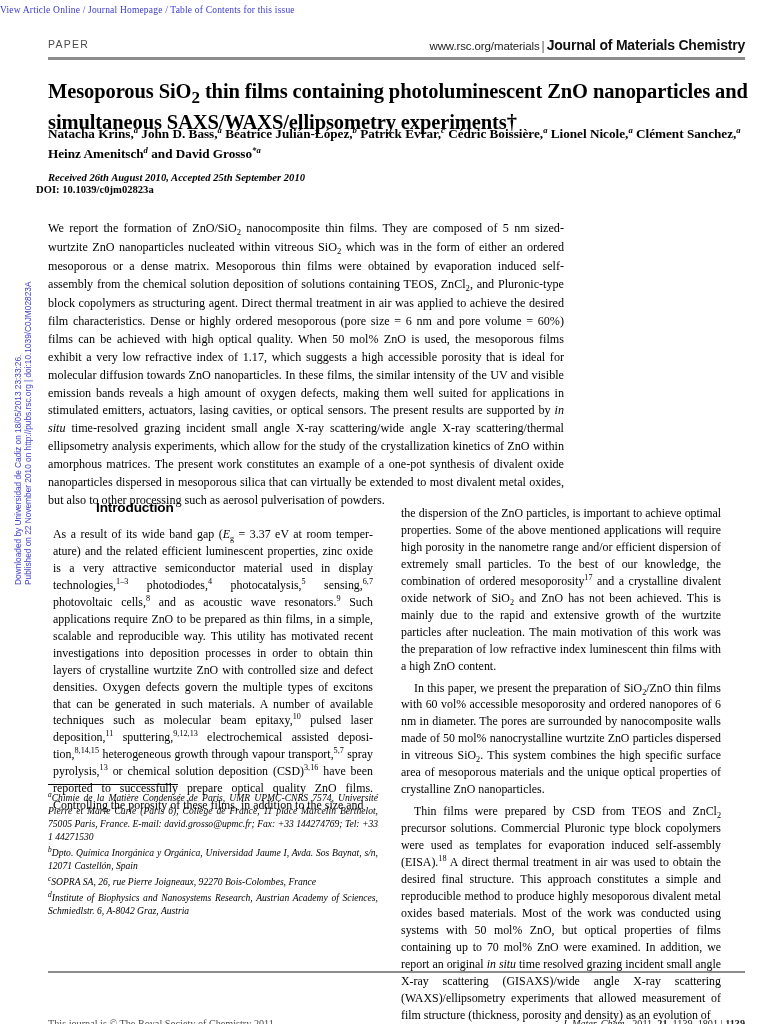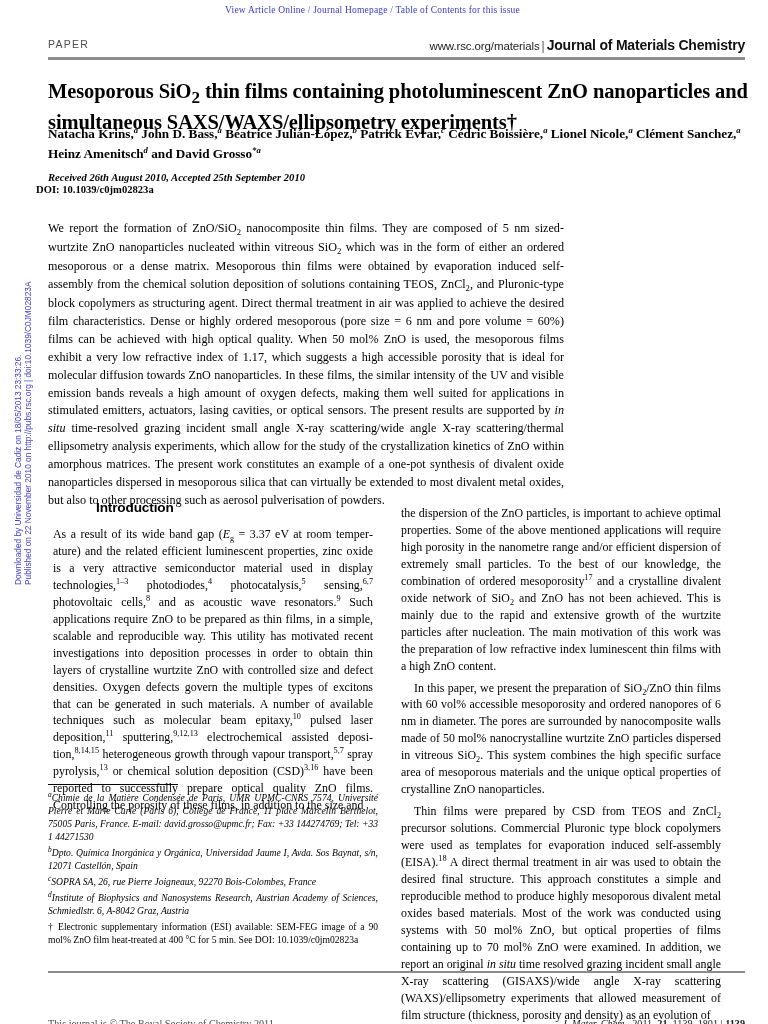--- a/index.html
+++ b/index.html
@@ -19,21 +19,21 @@
     left: 0; top: 0;
     width: 768px;
     height: 1024px;
   }
 
   
   .online-links {
     position: absolute;
     left: 0; top: 5px;
     width: 745px;
-    text-align: center;
+    text-align: left;
     font-family: "Liberation Serif", serif;
     font-size: 9.5px;
     color: #3a3ad0;
     letter-spacing: 0.02em;
   }
 
   
   .masthead {
     position: absolute;
     left: 48px; top: 36px;
@@ -297,21 +297,20 @@
       Thin films were prepared by CSD from TEOS and ZnCl<sub>2</sub> precursor solutions. Commercial Pluronic type block copolymers were used as templates for evaporation induced self-assembly (EISA).<sup>18</sup> A direct thermal treatment in air was used to obtain the desired final structure. This approach constitutes a simple and reproducible method to produce highly mesoporous divalent metal oxides based materials. Most of the work was conducted using systems with 50 mol% ZnO, but optical properties of films containing up to 70 mol% ZnO were examined. In addition, we report an original <i>in situ</i> time resolved grazing incident small angle X-ray scattering (GISAXS)/wide angle X-ray scattering (WAXS)/ellipsometry experiments that allowed measurement of film structure (thickness, porosity and density) as an evolution of
     </p>
   </div>
 
   <div class="footnotes">
     <div class="fn-rule"></div>
     <p class="fn"><sup>a</sup>Chimie de la Matière Condensée de Paris, UMR UPMC-CNRS 7574, Université Pierre et Marie Curie (Paris 6), Collège de France, 11 place Marcelin Berthelot, 75005 Paris, France. E-mail: david.grosso@upmc.fr; Fax: +33 144274769; Tel: +33 1 44271530</p>
     <p class="fn"><sup>b</sup>Dpto. Química Inorgánica y Orgánica, Universidad Jaume I, Avda. Sos Baynat, s/n, 12071 Castellón, Spain</p>
     <p class="fn"><sup>c</sup>SOPRA SA, 26, rue Pierre Joigneaux, 92270 Bois-Colombes, France</p>
     <p class="fn"><sup>d</sup>Institute of Biophysics and Nanosystems Research, Austrian Academy of Sciences, Schmiedlstr. 6, A-8042 Graz, Austria</p>
-    <p class="fn-esi">† Electronic supplementary information (ESI) available: SEM-FEG image of a 90 mol% ZnO film heat-treated at 400&nbsp;°C for 5 min. See DOI: 10.1039/c0jm02823a</p>
   </div>
 
   <div class="footer-rule"></div>
   <div class="footer">
     <div class="footer-left">This journal is © The Royal Society of Chemistry 2011</div>
     <div class="footer-right"><span>J. Mater. Chem.,</span><span class="nonital"> 2011, </span><b>21</b><span class="nonital">, 1139–1801 | </span><b>1139</b></div>
   </div>
 
 </div>
 

